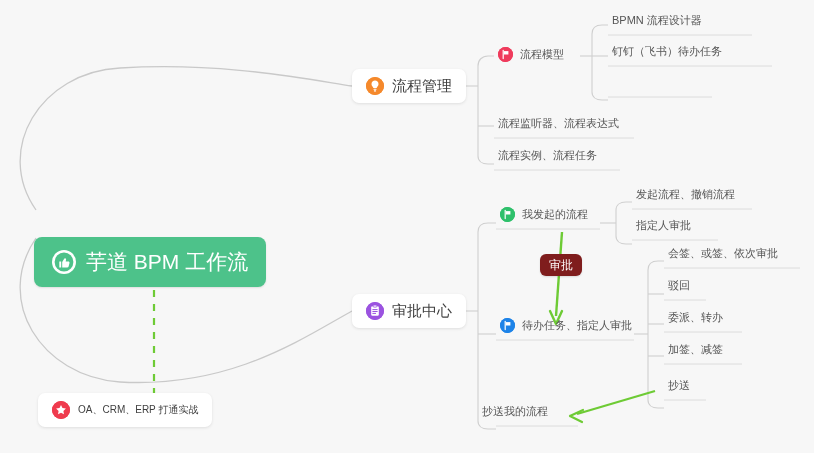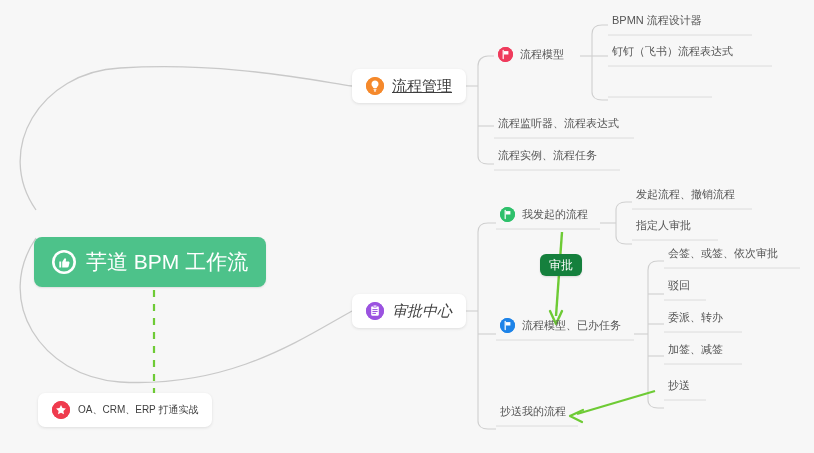--- a/index.html
+++ b/index.html
@@ -60,21 +60,21 @@
   .ic-purple{background:#9b53e0;}
   .ic-red{background:#ef3b4e;}
   .ic-pink{background:#ef3b5c;}
   .ic-green{background:#2ec06b;}
   .ic-blue{background:#1d83e8;}
   .ic-white-ring{background:#ffffff;}
 
   
   .tag{
     position:absolute;
-    background:#15803d;
+    background:#7f1d1d;
     color:#ffffff;
     font-size:12px;
     border-radius:6px;
     padding:5px 9px;
     line-height:1;
     box-shadow:0 1px 2px rgba(0,0,0,.12);
   }
 </style>
 </head>
 <body>
@@ -174,21 +174,21 @@
 
   <div class="node card" style="left:352px;top:69px;">
     <span class="ic ic-orange">
       <svg width="18" height="18" viewBox="0 0 18 18">
         <circle cx="9" cy="9" r="9" fill="#f5892c"></circle>
         <path d="M9 3.6c-2 0-3.5 1.5-3.5 3.4 0 1.3.7 2.2 1.3 2.9.3.4.5.7.5 1.1h3.4c0-.4.2-.7.5-1.1.6-.7 1.3-1.6 1.3-2.9 0-1.9-1.5-3.4-3.5-3.4z" fill="#ffffff"></path>
         <rect x="7.5" y="11.7" width="3" height="1.1" rx=".5" fill="#ffffff"></rect>
         <rect x="7.9" y="13.3" width="2.2" height="1.1" rx=".5" fill="#ffffff"></rect>
       </svg>
     </span>
-    <span style="font-size:15px;color:#3f3f3f;text-decoration:underline;">流程管理</span>
+    <span style="font-size:15px;color:#3f3f3f;">流程管理</span>
   </div>
 
   <div class="node leaf" style="left:494px;top:45px;">
     <span class="ic ic-sm ic-pink">
       <svg width="15" height="15" viewBox="0 0 15 15">
         <circle cx="7.5" cy="7.5" r="7.5" fill="#ef3b5c"></circle>
         <path d="M5.2 3.4v8.2" stroke="#ffffff" stroke-width="1.2" stroke-linecap="round"></path>
         <path d="M5.8 4.1h4.6v3.4H5.8z" fill="#ffffff"></path>
       </svg>
     </span>
@@ -200,33 +200,33 @@
   </div>
 
   <div class="node leaf" style="left:494px;top:146px;">
     <span class="txt">流程实例、流程任务</span>
   </div>
 
   <div class="node leaf" style="left:608px;top:11px;">
     <span class="txt">BPMN 流程设计器</span>
   </div>
   <div class="node leaf" style="left:608px;top:42px;">
-    <span class="txt">钉钉（飞书）流程表达式</span>
+    <span class="txt">钉钉（飞书）待办任务</span>
   </div>
 
   <div class="node card" style="left:352px;top:294px;">
     <span class="ic ic-purple">
       <svg width="18" height="18" viewBox="0 0 18 18">
         <circle cx="9" cy="9" r="9" fill="#9b53e0"></circle>
         <rect x="5.2" y="4.2" width="7.6" height="9.6" rx="1.2" fill="#ffffff"></rect>
         <rect x="7" y="3.1" width="4" height="2" rx="1" fill="#ffffff" stroke="#9b53e0" stroke-width=".8"></rect>
         <path d="M6.8 7.6h4.4M6.8 9.5h4.4M6.8 11.4h2.8" stroke="#9b53e0" stroke-width="1" stroke-linecap="round"></path>
       </svg>
     </span>
-    <span style="font-size:15px;color:#3f3f3f;font-style:italic;">审批中心</span>
+    <span style="font-size:15px;color:#3f3f3f;">审批中心</span>
   </div>
 
   <div class="node leaf" style="left:496px;top:205px;">
     <span class="ic ic-sm ic-green">
       <svg width="15" height="15" viewBox="0 0 15 15">
         <circle cx="7.5" cy="7.5" r="7.5" fill="#2ec06b"></circle>
         <path d="M5.2 3.4v8.2" stroke="#ffffff" stroke-width="1.2" stroke-linecap="round"></path>
         <path d="M5.8 4.1h4.6v3.4H5.8z" fill="#ffffff"></path>
       </svg>
     </span>
@@ -234,24 +234,24 @@
   </div>
 
   <div class="node leaf" style="left:496px;top:316px;">
     <span class="ic ic-sm ic-blue">
       <svg width="15" height="15" viewBox="0 0 15 15">
         <circle cx="7.5" cy="7.5" r="7.5" fill="#1d83e8"></circle>
         <path d="M5.2 3.4v8.2" stroke="#ffffff" stroke-width="1.2" stroke-linecap="round"></path>
         <path d="M5.8 4.1h4.6v3.4H5.8z" fill="#ffffff"></path>
       </svg>
     </span>
-    <span class="txt">流程模型、已办任务</span>
-  </div>
-
-  <div class="node leaf" style="left:496px;top:402px;">
+    <span class="txt">待办任务、指定人审批</span>
+  </div>
+
+  <div class="node leaf" style="left:478px;top:402px;">
     <span class="txt">抄送我的流程</span>
   </div>
 
   <div class="node leaf" style="left:632px;top:185px;">
     <span class="txt">发起流程、撤销流程</span>
   </div>
   <div class="node leaf" style="left:632px;top:216px;">
     <span class="txt">指定人审批</span>
   </div>
 

